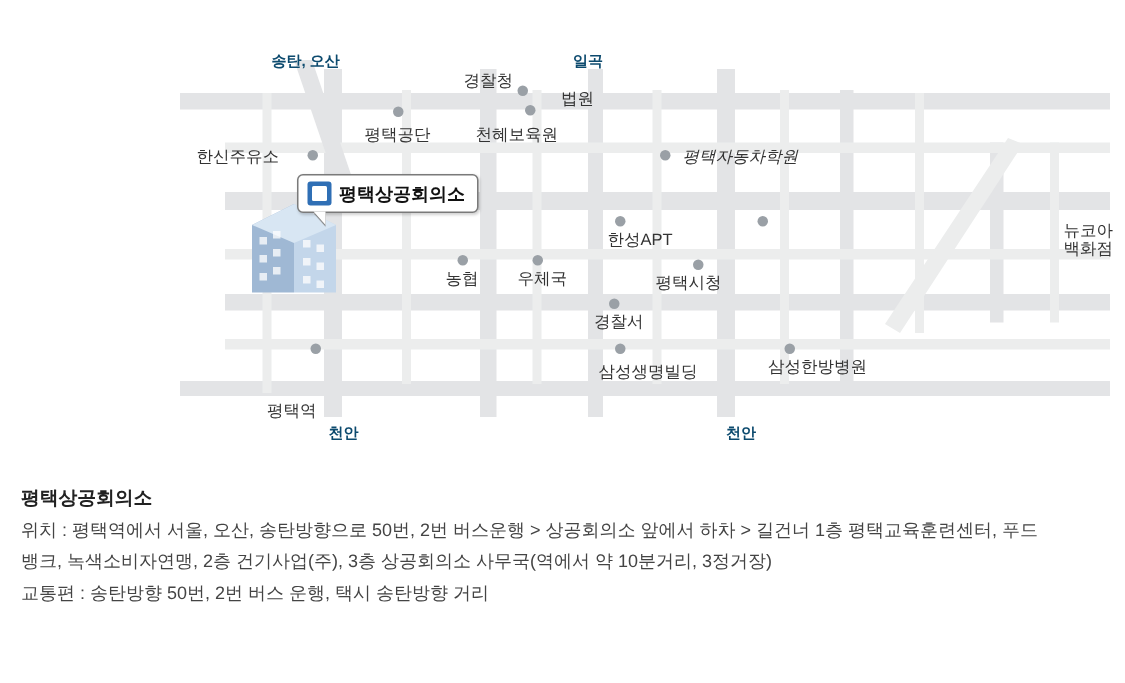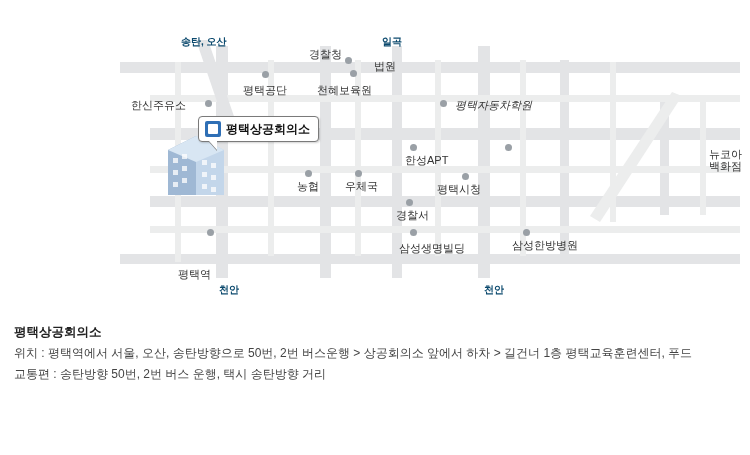--- a/index.html
+++ b/index.html
@@ -223,14 +223,15 @@
       <div class="map-label" style="left: 512px; top: 239px;">삼성한방병원</div>
       <div class="map-label" style="left: 178px; top: 240px; margin-top: 28px;">평택역</div>
       <div class="map-label bold" style="left: 219px; top: 284px;">천안</div>
       <div class="map-label bold" style="left: 484px; top: 284px;">천안</div>
     </div>
 </div>
 
 <div id="info">
   <div class="title row">평택상공회의소</div>
   <div class="row">위치 : 평택역에서 서울, 오산, 송탄방향으로 50번, 2번 버스운행 &gt; 상공회의소 앞에서 하차 &gt; 길건너 1층 평택교육훈련센터, 푸드</div>
+  <div class="row">뱅크, 녹색소비자연맹, 2층 건기사업(주), 3층 상공회의소 사무국(역에서 약 10분거리, 3정거장)</div>
   <div class="row">교통편 :  송탄방향 50번, 2번 버스 운행, 택시 송탄방향 거리</div>
 </div>
 
 </body></html>

